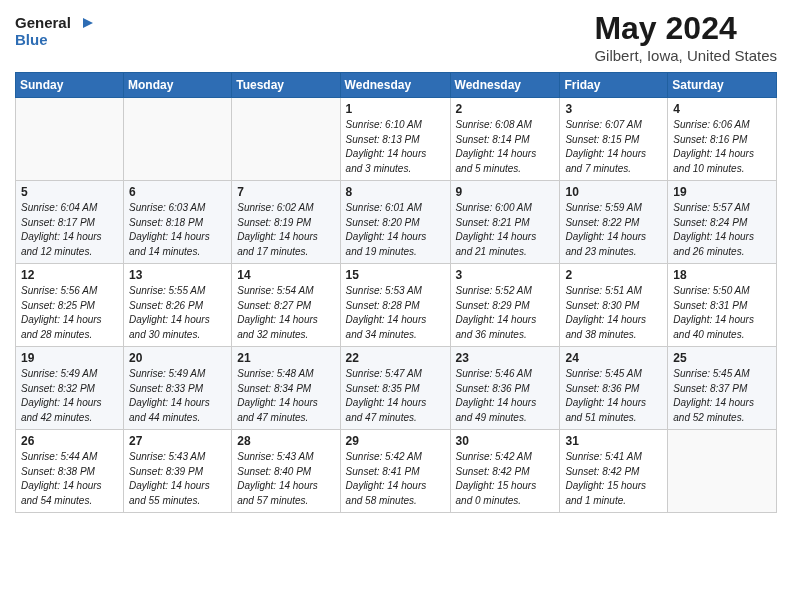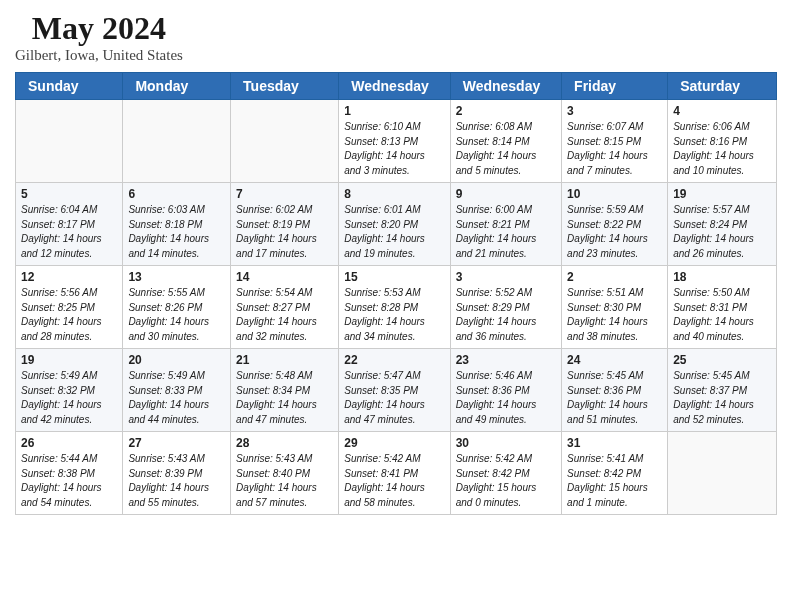--- a/index.html
+++ b/index.html
@@ -21,43 +21,42 @@
       justify-content: space-between;
       align-items: flex-start;
       margin-bottom: 8px;
     }
     .logo-wrapper {
       display: flex;
       align-items: center;
       gap: 4px;
     }
     .title-block {
-      text-align: center;
-      font-family: Liberation Serif, serif;
+      text-align: left;
     }
     .main-title {
       font-size: 32px;
       font-weight: bold;
       color: #1a1a1a;
     }
     .subtitle {
       font-size: 15px;
       color: #444;
     }
     .calendar {
       width: 100%;
       border-collapse: collapse;
       border: 1px solid #ccc;
     }
     .calendar th {
       background: #2e6db4;
       color: #fff;
-      font-size: 14px;
+      font-size: 12px;
       font-weight: bold;
-      padding: 5px 12px;
+      padding: 5px 4px;
       text-align: left;
       border: 1px solid #2060a0;
     }
     .calendar td {
       border: 1px solid #ccc;
       vertical-align: top;
       padding: 4px 5px;
       font-size: 10.5px;
       color: #222;
       width: 113px;
@@ -84,20 +83,28 @@
       line-height: 1.45;
       color: #222;
       font-style: italic;
     }
   </style>
 </head>
 <body>
 
 <div class="page">
   <div class="header">
+    <div class="logo-wrapper">
+        <div>
+<svg width="90" height="45" viewBox="0 0 90 45" xmlns="http://www.w3.org/2000/svg">
+  <text x="0" y="18" font-size="15" font-weight="bold" fill="#222" font-family="Arial, sans-serif">General</text>
+  <text x="0" y="35" font-size="15" font-weight="bold" fill="#2e6db4" font-family="Arial, sans-serif">Blue</text>
+  <polygon points="68,8 78,13 68,18" fill="#2e6db4"></polygon>
+</svg></div>
+      </div>
     <div class="title-block">
       <div class="main-title">May 2024</div>
       <div class="subtitle">Gilbert, Iowa, United States</div>
     </div>
   </div>
 
   <table class="calendar">
     <thead>
       <tr>
       <th>Sunday</th>

